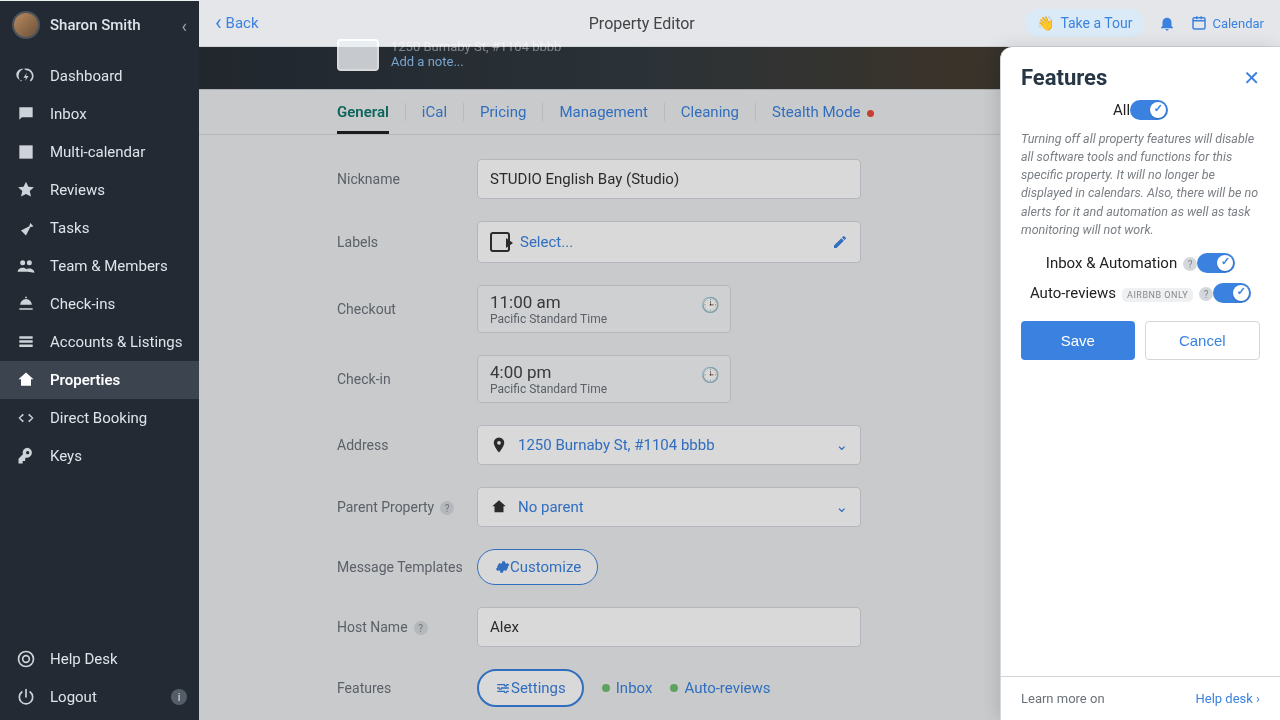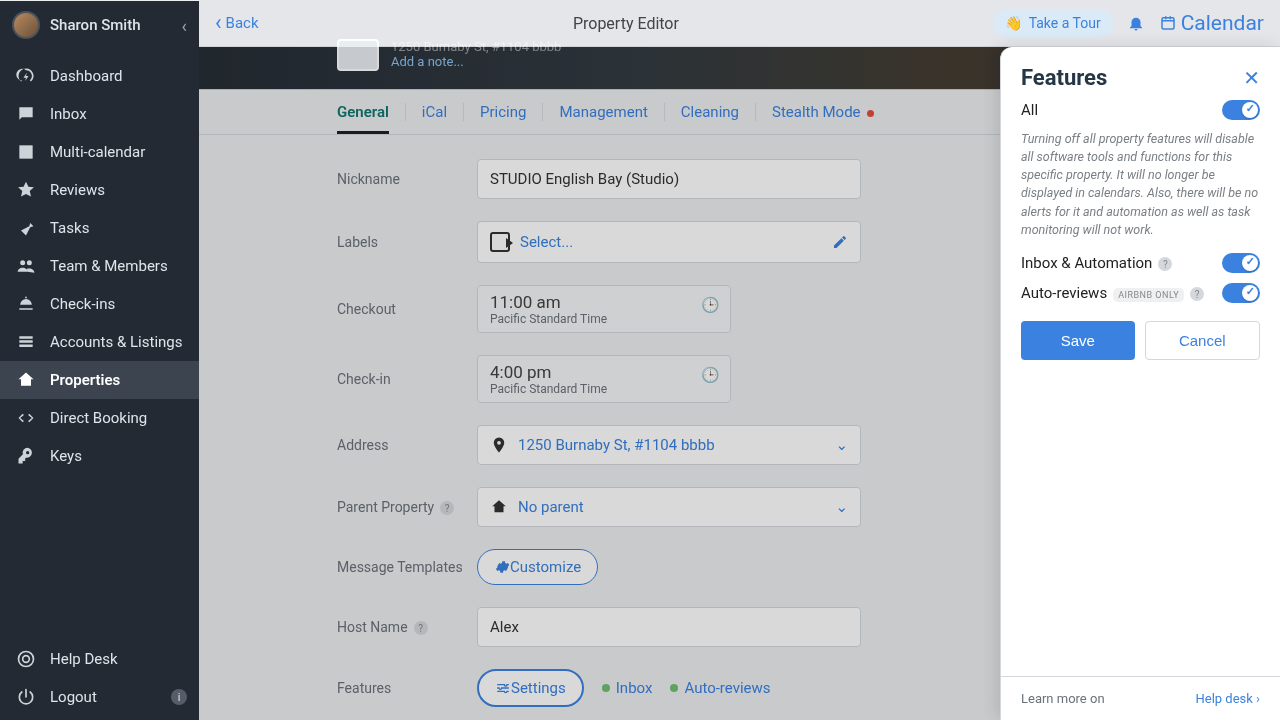--- a/index.html
+++ b/index.html
@@ -53,21 +53,21 @@
 
   
   .main { position:absolute; left:199px; right:0; top:0; bottom:0; display:flex; flex-direction:column; }
 
   .topbar { height:47px; background:#e4e6e9; border-bottom:1px solid #cfd3d8; display:flex; align-items:center; padding:0 16px; gap:12px; flex-shrink:0; }
   .back { color:var(--blue); font-size:15px; cursor:pointer; display:flex; align-items:center; gap:4px; }
   .back::before { content:"‹"; font-size:22px; line-height:0; }
   .topbar-title { flex:1; text-align:center; font-size:16px; color:#444; }
   .top-actions { display:flex; align-items:center; gap:14px; }
   .tour-pill { background:#daeaf7; color:var(--blue); padding:6px 12px; border-radius:18px; display:flex; align-items:center; gap:6px; cursor:pointer; font-size:14px;}
-  .bell, .cal-link { color:var(--blue); cursor:pointer; display:flex; align-items:center; gap:4px; font-size:21px;}
+  .bell, .cal-link { color:var(--blue); cursor:pointer; display:flex; align-items:center; gap:4px; font-size:13px;}
   .bell svg, .cal-link svg { width:18px; height:18px; fill:var(--blue);}
 
   .hero { height:43px; position:relative; background:linear-gradient(90deg,#3b4753,#4e5b66 40%,#6b5d4e 70%,#3e4a55); flex-shrink:0; border-bottom:1px solid #c9cdd2;}
   .hero::after{content:"";position:absolute;inset:0;background:rgba(0,0,0,0.35);}
   .overlay-dim { position:absolute; left:199px; right:0; top:47px; bottom:0; background:rgba(0,0,0,0.15); pointer-events:none; z-index:5;}
   .hero-inner { position:absolute; left:138px; top:-8px; display:flex; gap:12px; align-items:flex-start; z-index:2;}
   .hero-thumb {width:42px;height:32px;background:#e9eef2;border:2px solid #fff;border-radius:4px;}
   .hero-text .addr{color:#fff;font-size:13px;opacity:.5;}
   .hero-text .note{color:#8fc1f0;font-size:13px;cursor:pointer;}
 
@@ -104,21 +104,21 @@
   .chip::before{content:"";width:8px;height:8px;border-radius:50%;background:#6fbf73;}
   .btn-primary{background:var(--blue);color:#fff;border:none;padding:10px 28px;border-radius:4px;font-size:15px;cursor:pointer;}
   .btn-secondary{background:#fff;color:var(--blue);border:1px solid var(--border);padding:10px 22px;border-radius:4px;font-size:15px;cursor:pointer;}
 
   
   .side-panel { position:absolute; top:47px; right:0; bottom:0; width:280px; background:#fff; border-left:1px solid var(--border); box-shadow:-4px 0 18px rgba(0,0,0,.12); border-top-left-radius:12px; z-index:20; display:flex; flex-direction:column;}
   .sp-body{padding:18px 20px; flex:1;}
   .sp-title-row{display:flex;align-items:center;justify-content:space-between;margin-bottom:8px;}
   .sp-title{font-size:22px;font-weight:700;color:#263645;}
   .sp-close{color:var(--blue);font-size:20px;cursor:pointer;line-height:1;}
-  .feat-row{display:flex;align-items:center;justify-content:space-between;margin:10px 0;}
+  .feat-row{display:flex;align-items:center;justify-content:center;margin:10px 7px;}
   .feat-label{font-size:15px;color:#222;}
   .feat-badge{font-size:9px;color:#888;background:#eef0f2;border-radius:5px;padding:2px 5px;margin-left:6px;letter-spacing:.5px;}
   .feat-desc{font-size:12.5px;color:#7a7f85;font-style:italic;line-height:1.45;margin:2px 0 14px;}
   .toggle{width:38px;height:20px;border-radius:12px;background:var(--blue);position:relative;cursor:pointer;flex-shrink:0;}
   .toggle::after{content:"";position:absolute;right:2px;top:2px;width:16px;height:16px;border-radius:50%;background:#fff;box-shadow:0 1px 2px rgba(0,0,0,.2);}
   .toggle.check::before{content:"✓";position:absolute;right:5px;top:2px;font-size:11px;color:var(--blue);z-index:2;font-weight:700;}
   .sp-actions{display:flex;gap:10px;margin-top:18px;}
   .sp-actions .btn-primary{flex:1;padding:10px 0;}
   .sp-actions .btn-secondary{flex:1;padding:10px 0;}
   .sp-footer{border-top:1px solid var(--border);padding:14px 20px;display:flex;justify-content:space-between;align-items:center;font-size:13px;}

